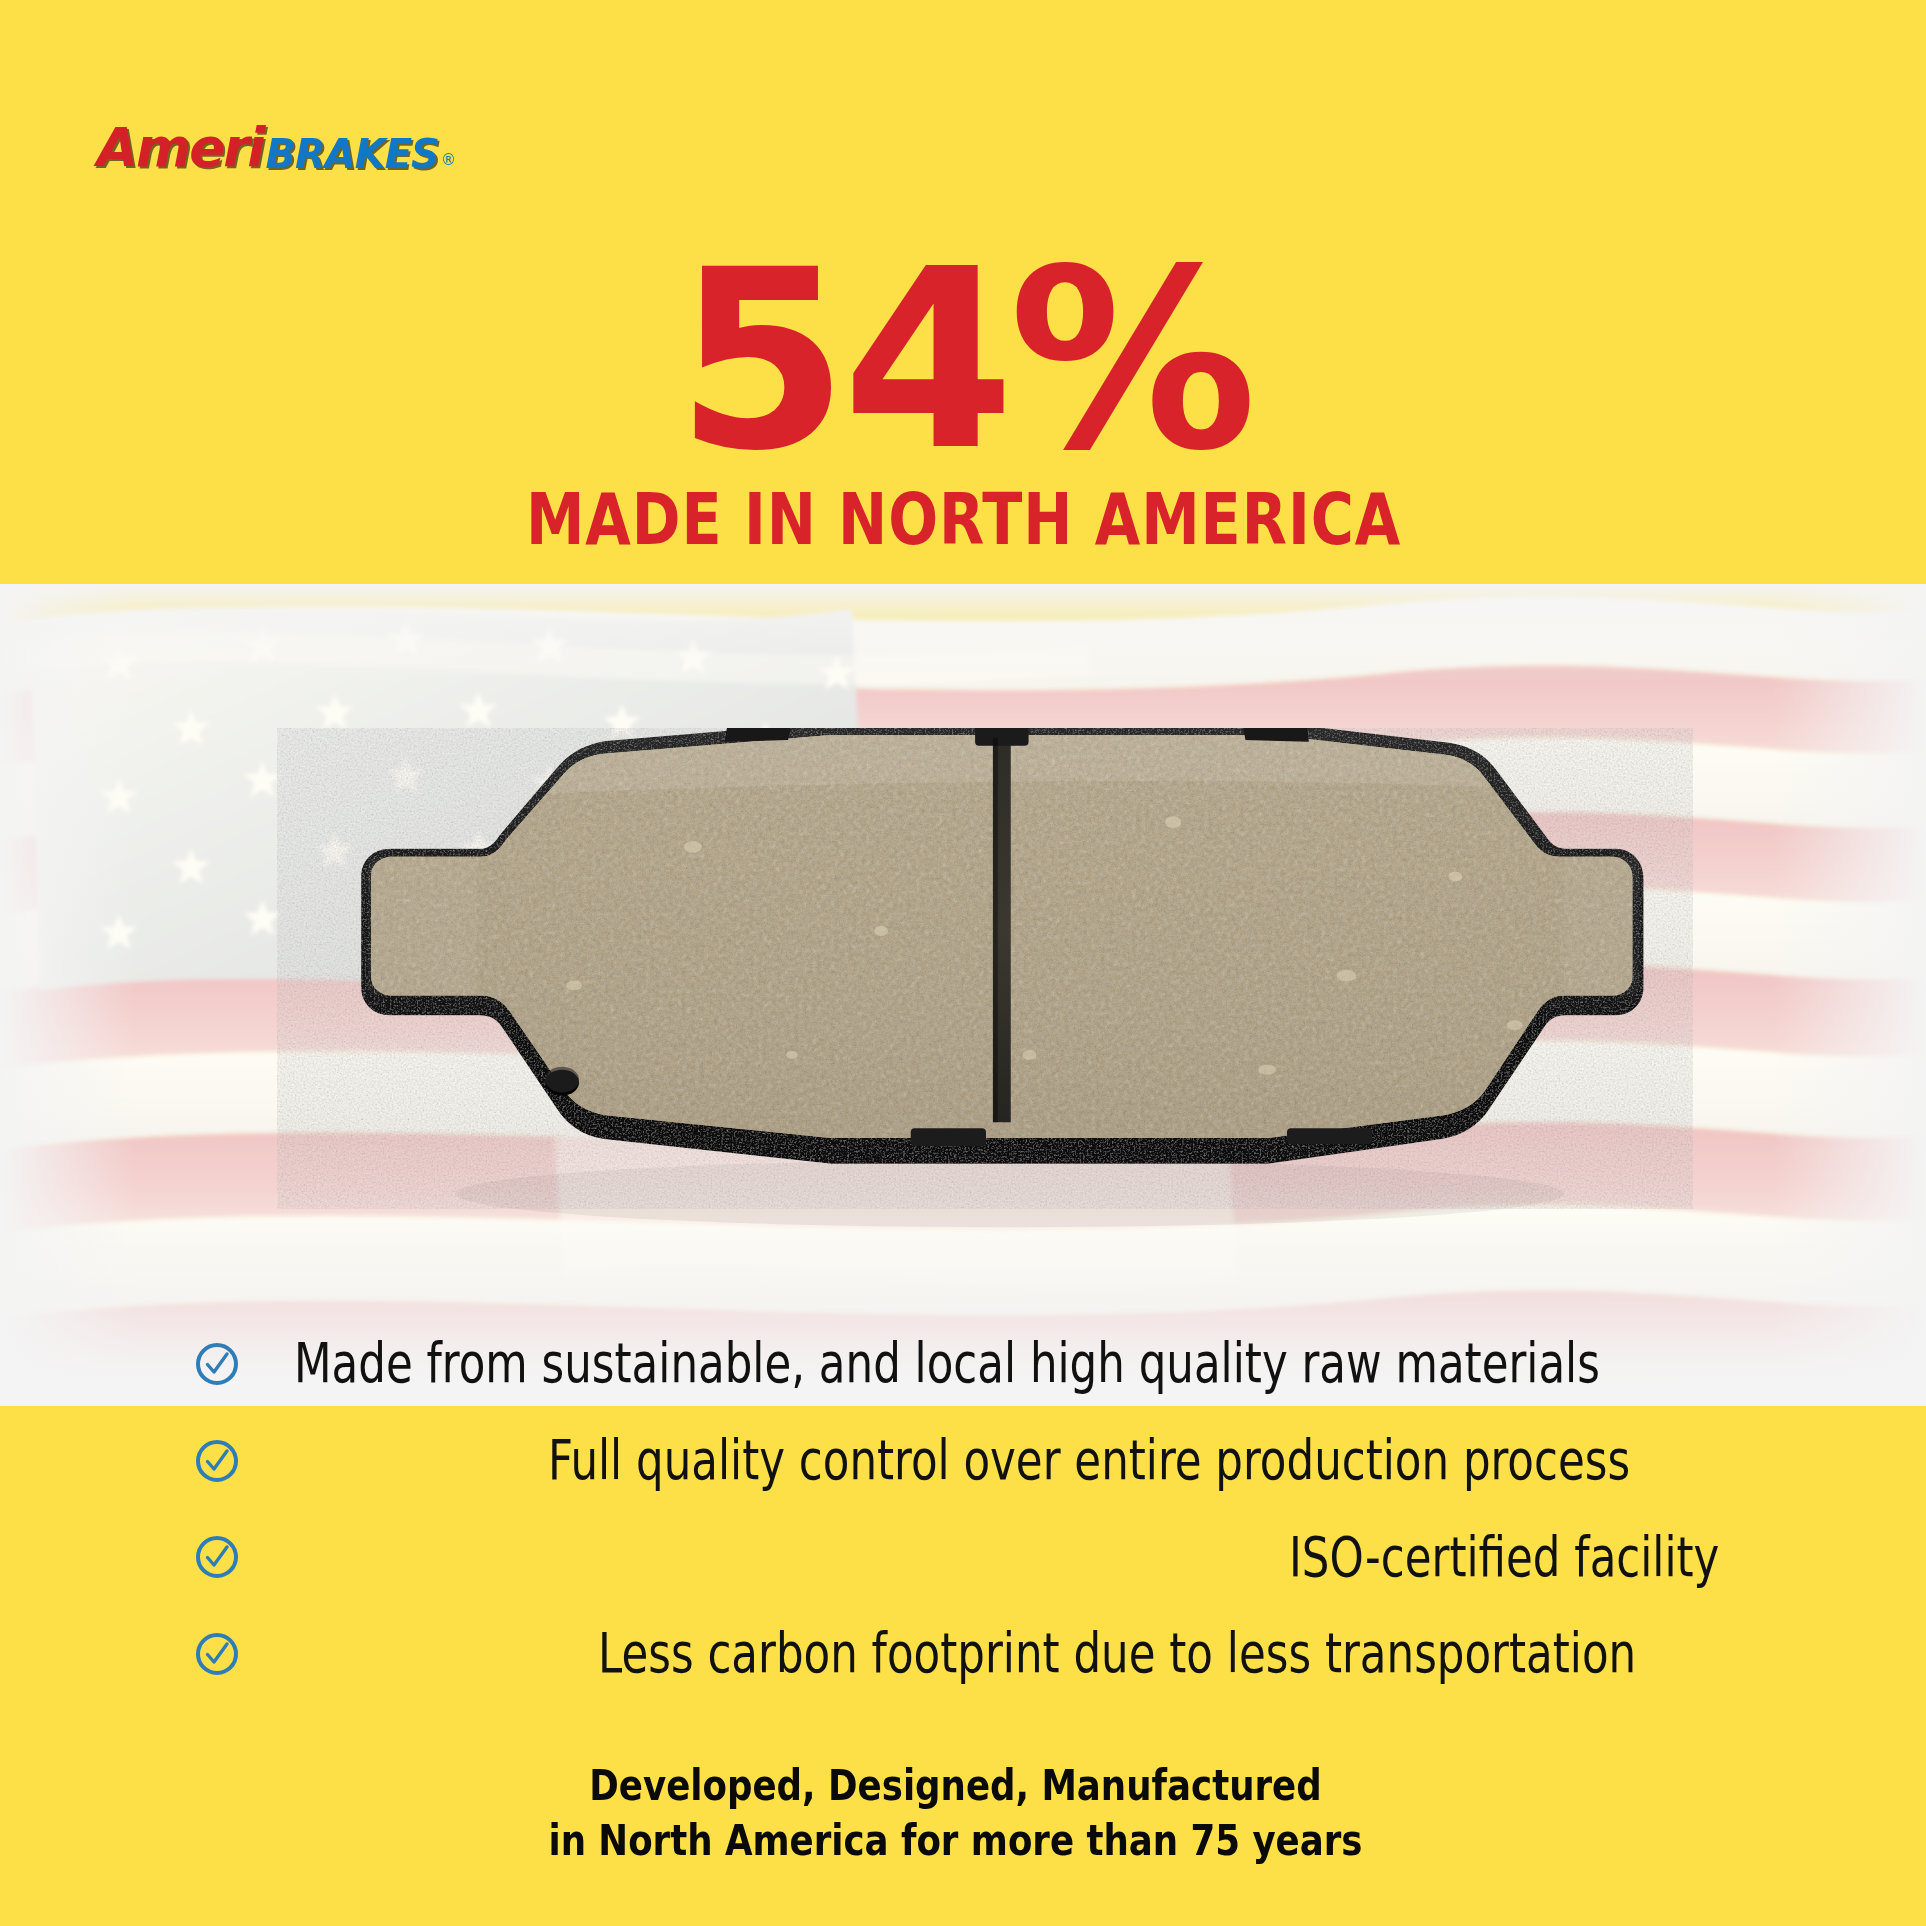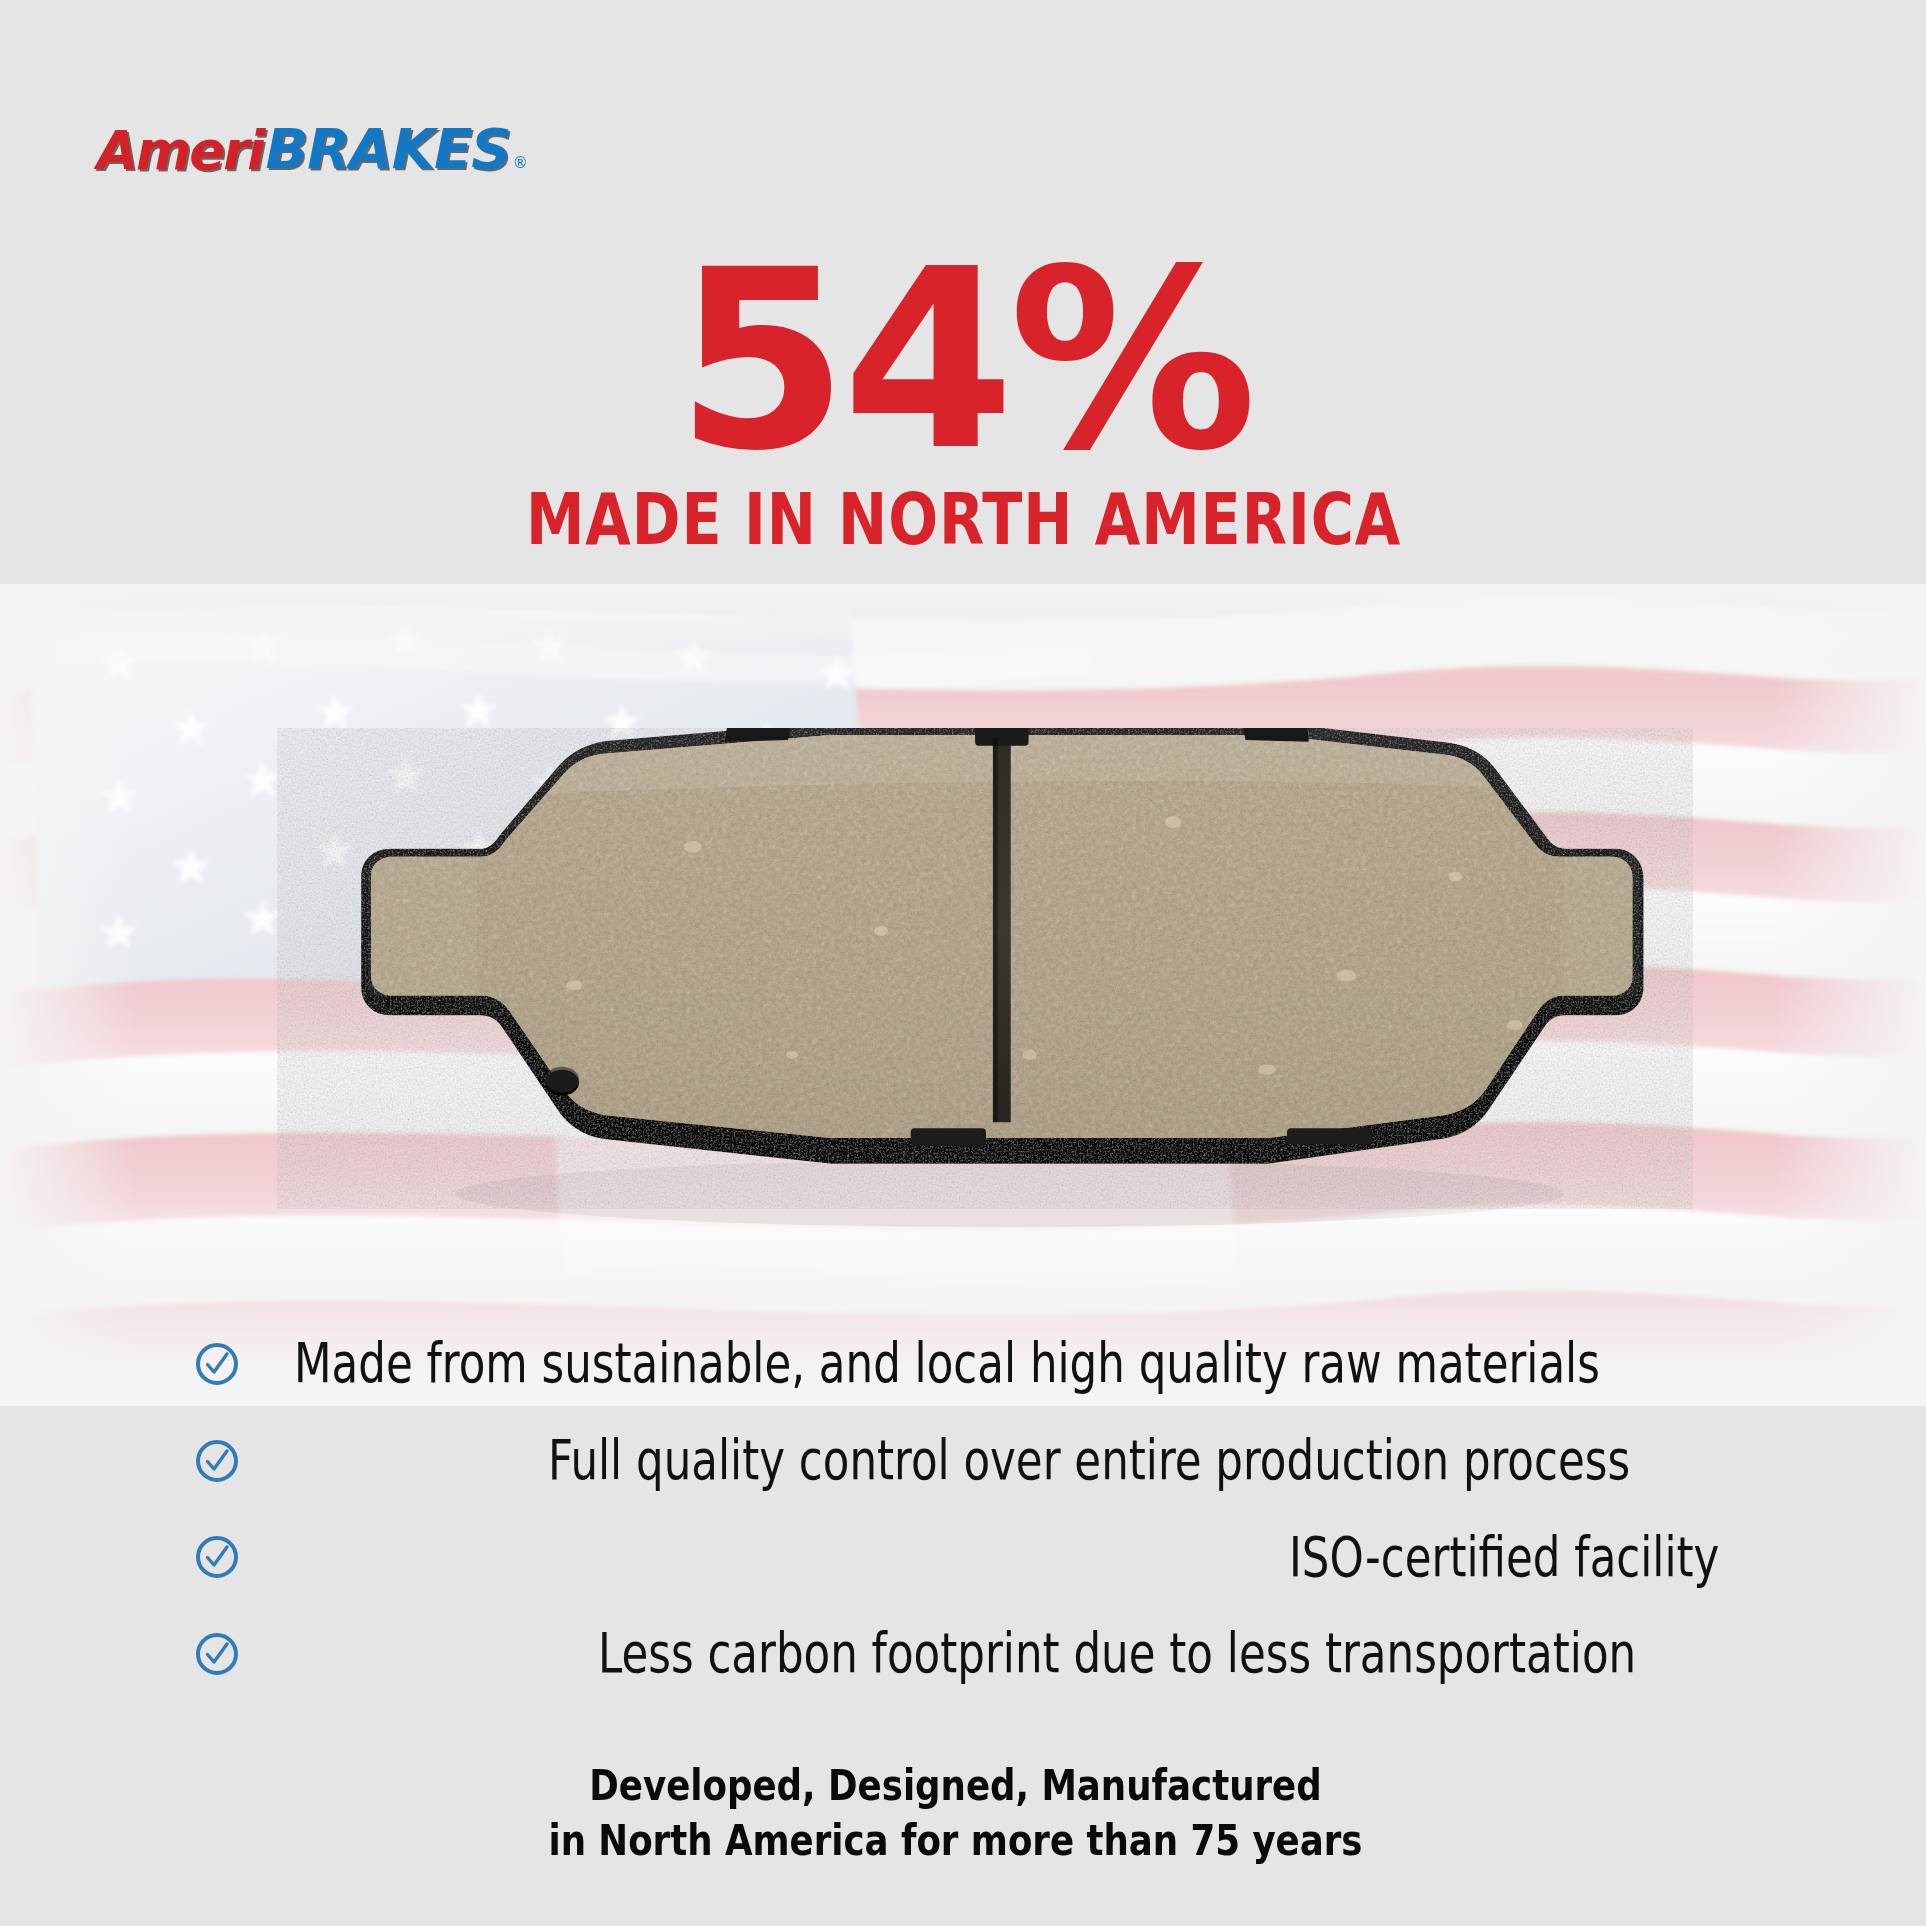--- a/index.html
+++ b/index.html
@@ -4,21 +4,21 @@
 <style>
   html, body {
     margin: 0;
     padding: 0;
     background: #ffffff;
   }
   #canvas {
     position: relative;
     width: 1927px;
     height: 1927px;
-    background: #e5e5e5;
+    background: #fde047;
     overflow: hidden;
     font-family: "Liberation Sans", sans-serif;
   }
 
   
   .flag-wrap {
     position: absolute;
     left: 0;
     top: 584px;
     width: 1927px;
@@ -53,21 +53,21 @@
     font-style: italic;
     font-size: 53px;
     letter-spacing: -2px;
     color: #D32127;
     text-shadow: 2px 2px 0 rgba(0,0,0,0.55);
   }
   .logo-brakes {
     font-family: "DejaVu Sans", sans-serif;
     font-weight: 700;
     font-style: italic;
-    font-size: 56px;
+    font-size: 40px;
     letter-spacing: -1px;
     color: #1277C4;
     text-shadow: 2px 2px 0 rgba(0,0,0,0.55);
     margin-left: 2px;
   }
   .logo-reg {
     font-family: "DejaVu Sans", sans-serif;
     font-size: 15px;
     color: #1277C4;
     margin-left: 2px;

